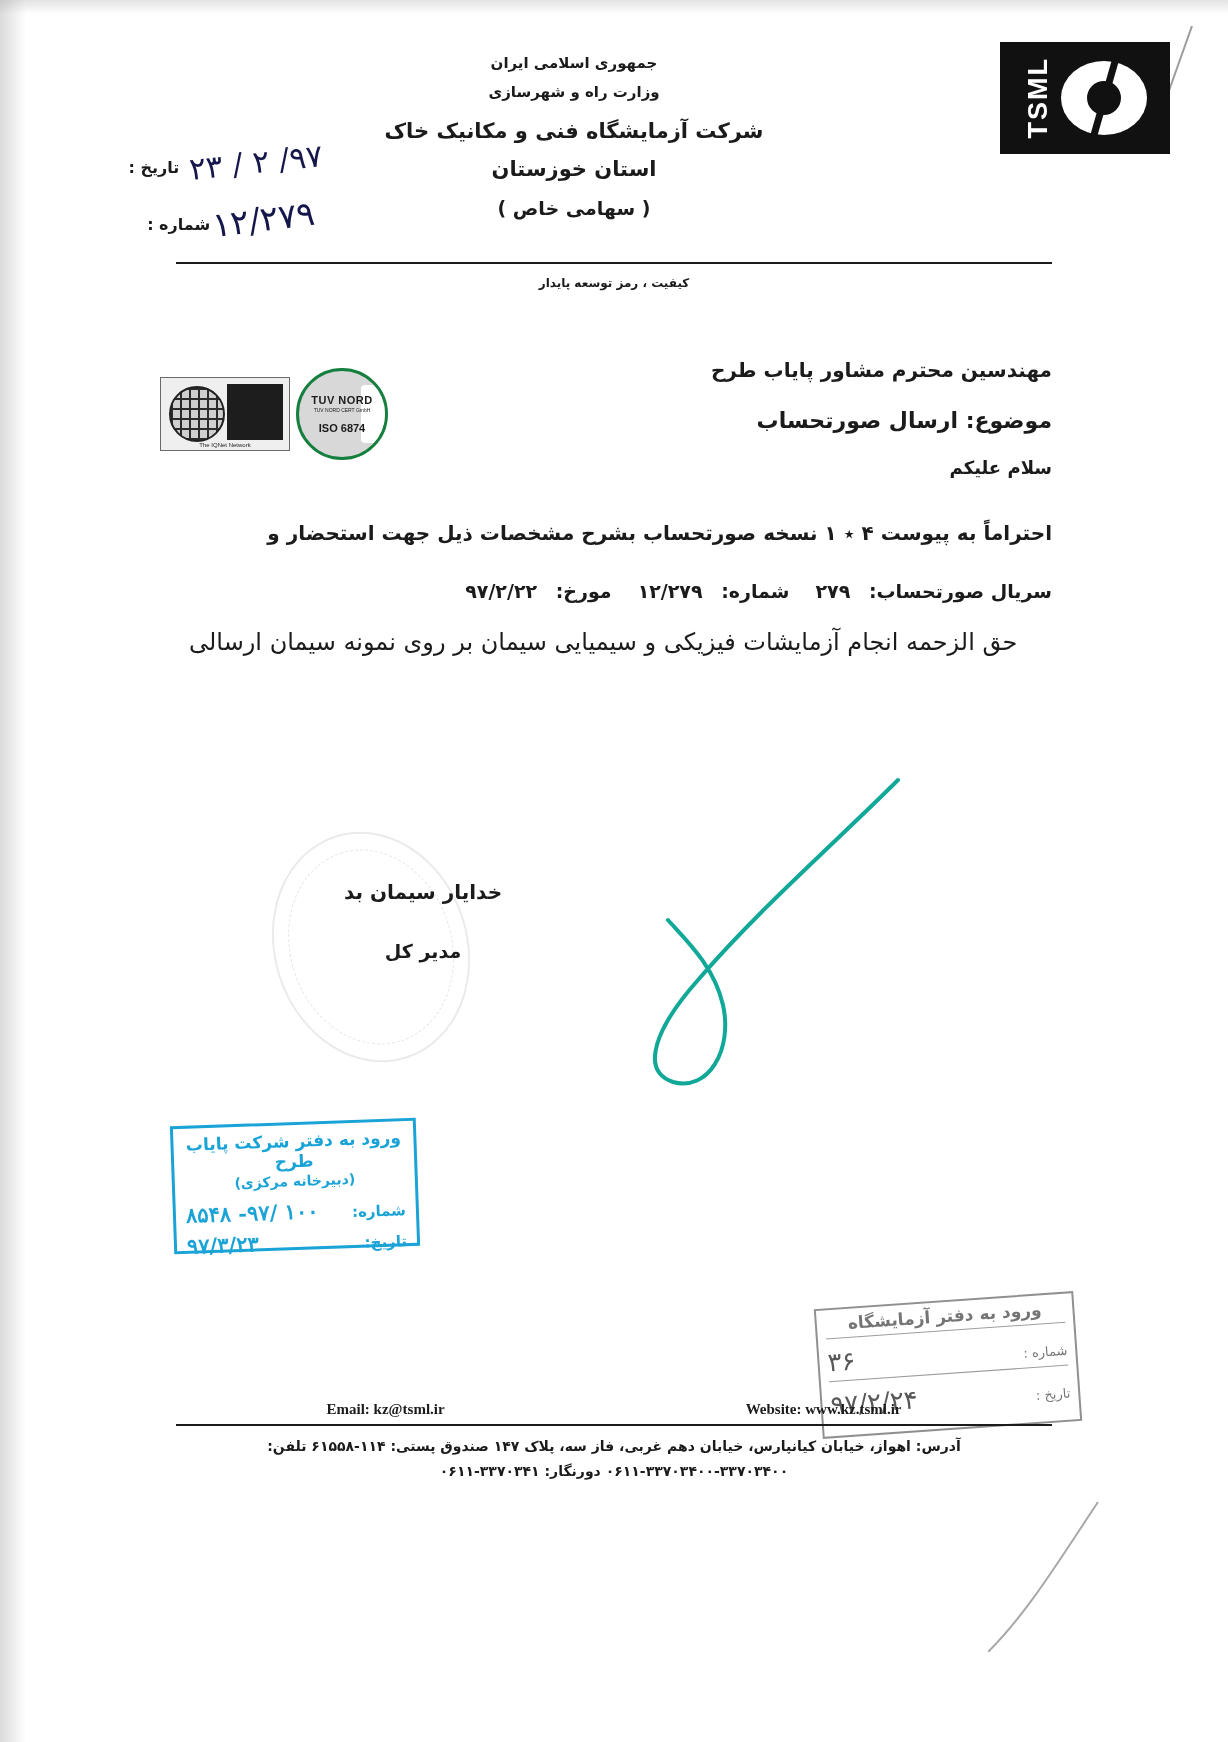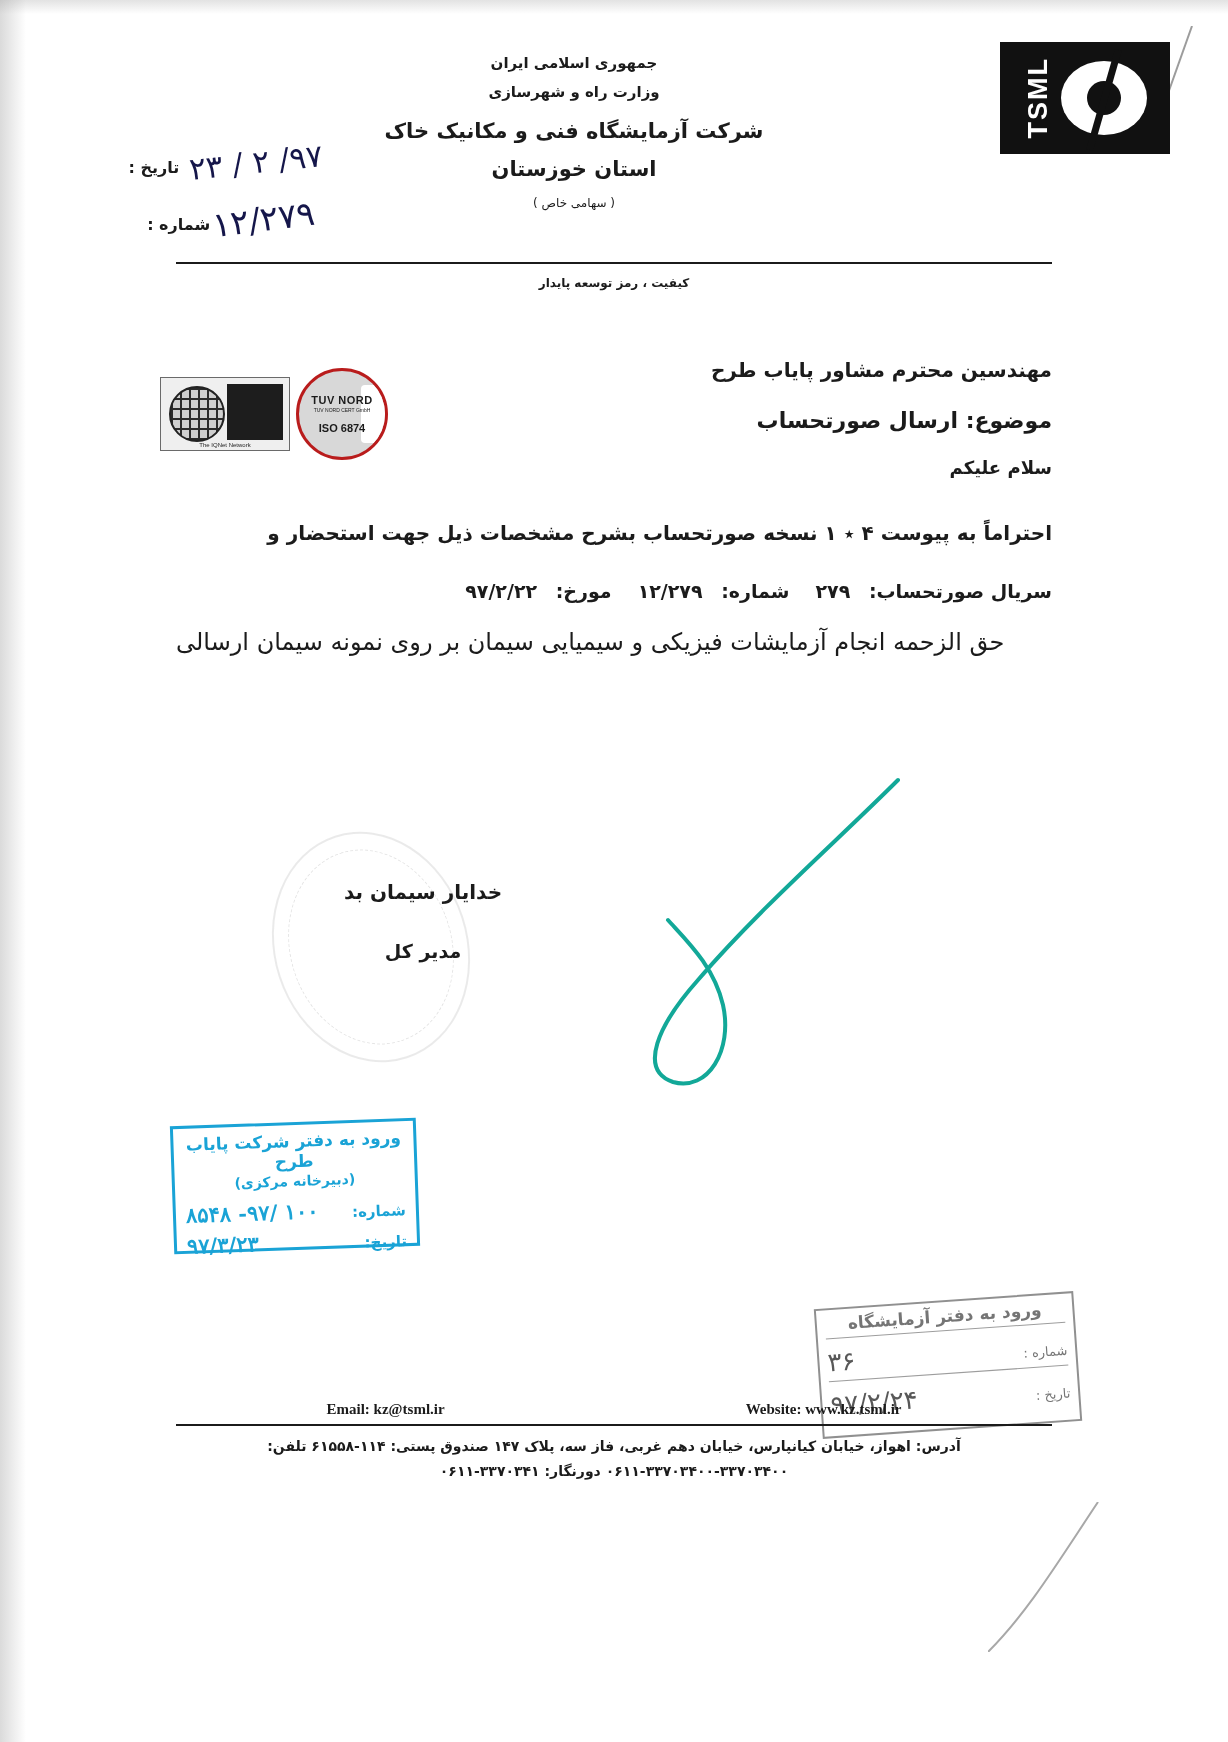--- a/index.html
+++ b/index.html
@@ -55,21 +55,21 @@
     right: 380px;
     left: 300px;
     top: 0;
     text-align: center;
     line-height: 1.55;
   }
   .hdr-l1 { font-size: 15px; font-weight: 600; letter-spacing: .2px; }
   .hdr-l2 { font-size: 15px; font-weight: 600; margin-top: 6px; }
   .hdr-l3 { font-size: 21px; font-weight: 700; margin-top: 10px; }
   .hdr-l4 { font-size: 21px; font-weight: 700; margin-top: 6px; }
-  .hdr-l5 { font-size: 12px; font-weight: 400; margin-top: 8px; }
+  .hdr-l5 { font-size: 19px; font-weight: 700; margin-top: 8px; }
 
   
   .logo-tsml {
     position: absolute;
     right: 58px;
     top: -10px;
     width: 170px;
     height: 112px;
     background: #111;
     display: flex;
@@ -212,21 +212,21 @@
     text-align: center;
     font-size: 6px;
     color: #222;
     font-family: "Liberation Sans", sans-serif;
   }
   .badge-circle {
     width: 86px;
     height: 86px;
     border-radius: 50%;
     background: #d8d8d8;
-    border: 3px solid #b91c1c;
+    border: 3px solid #15803d;
     position: relative;
     display: flex;
     flex-direction: column;
     align-items: center;
     justify-content: center;
     overflow: hidden;
   }
   .badge-circle:after {
     content: "";
     position: absolute;
@@ -255,21 +255,21 @@
     font-weight: 700;
     font-family: "Liberation Sans", sans-serif;
     margin-top: 9px;
     z-index: 2;
   }
 
   
   .body-wrap {
     position: absolute;
     right: 176px;
-    left: 176px;
+    left: 189px;
     top: 358px;
     direction: rtl;
   }
   .addressee {
     font-size: 20px;
     font-weight: 700;
     text-align: right;
     margin-bottom: 26px;
   }
   .subject {

